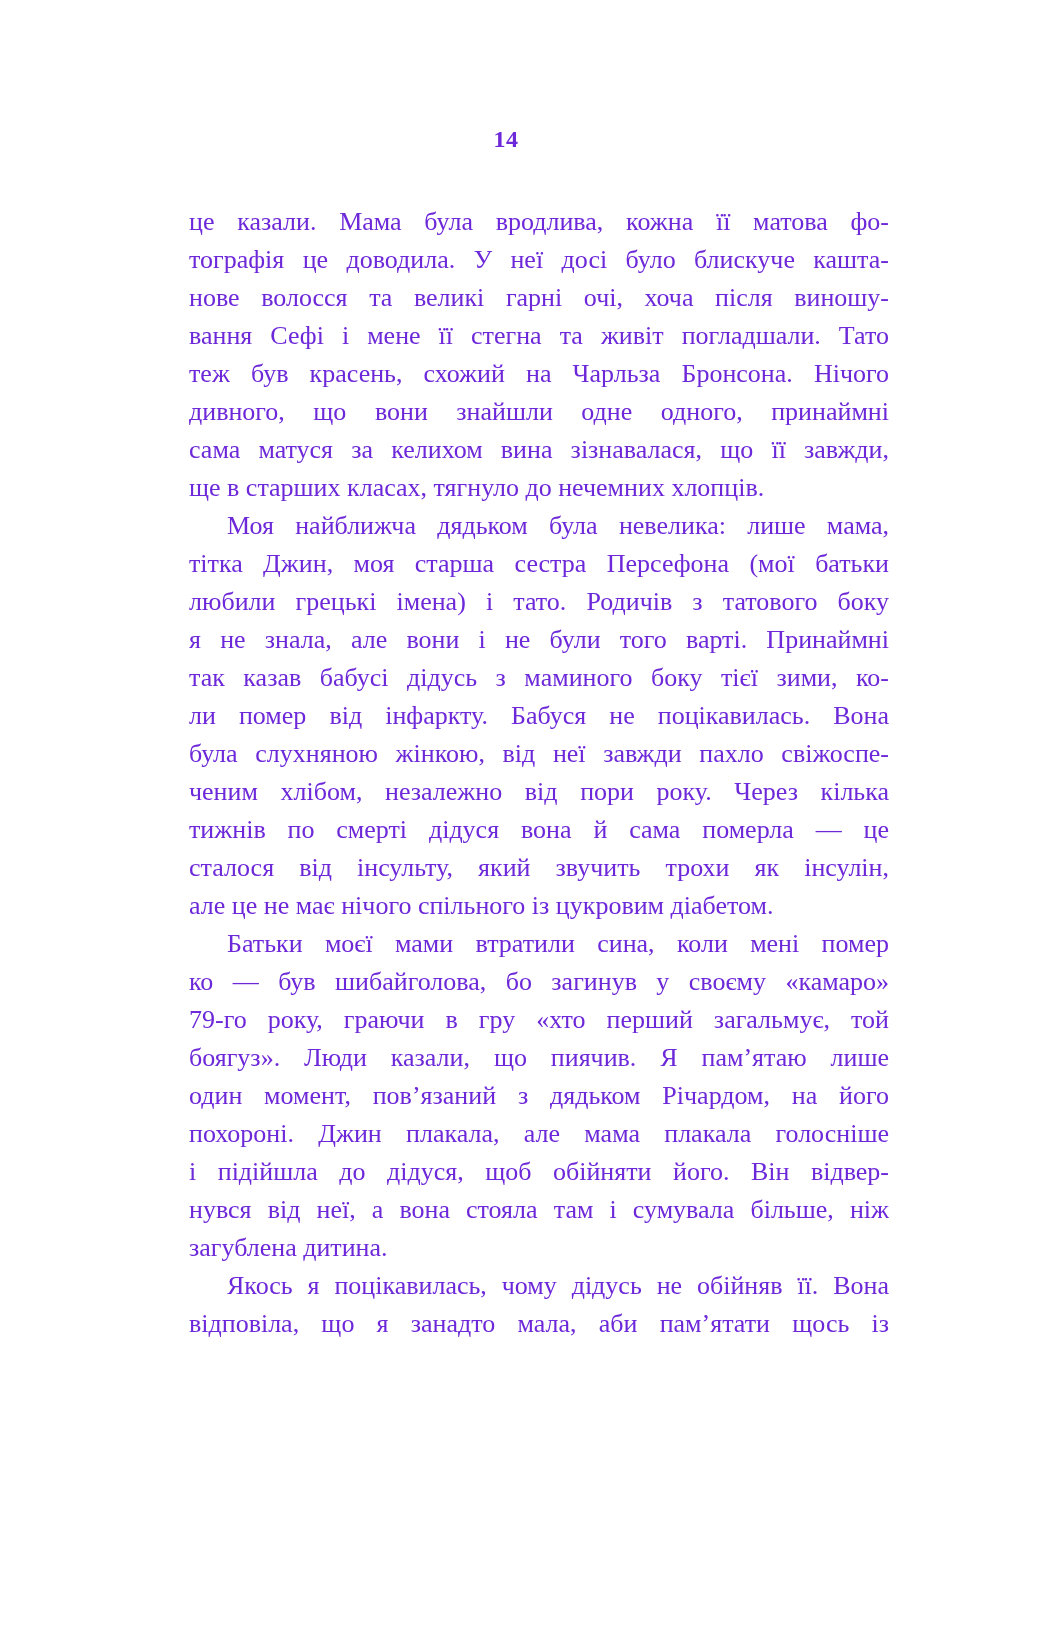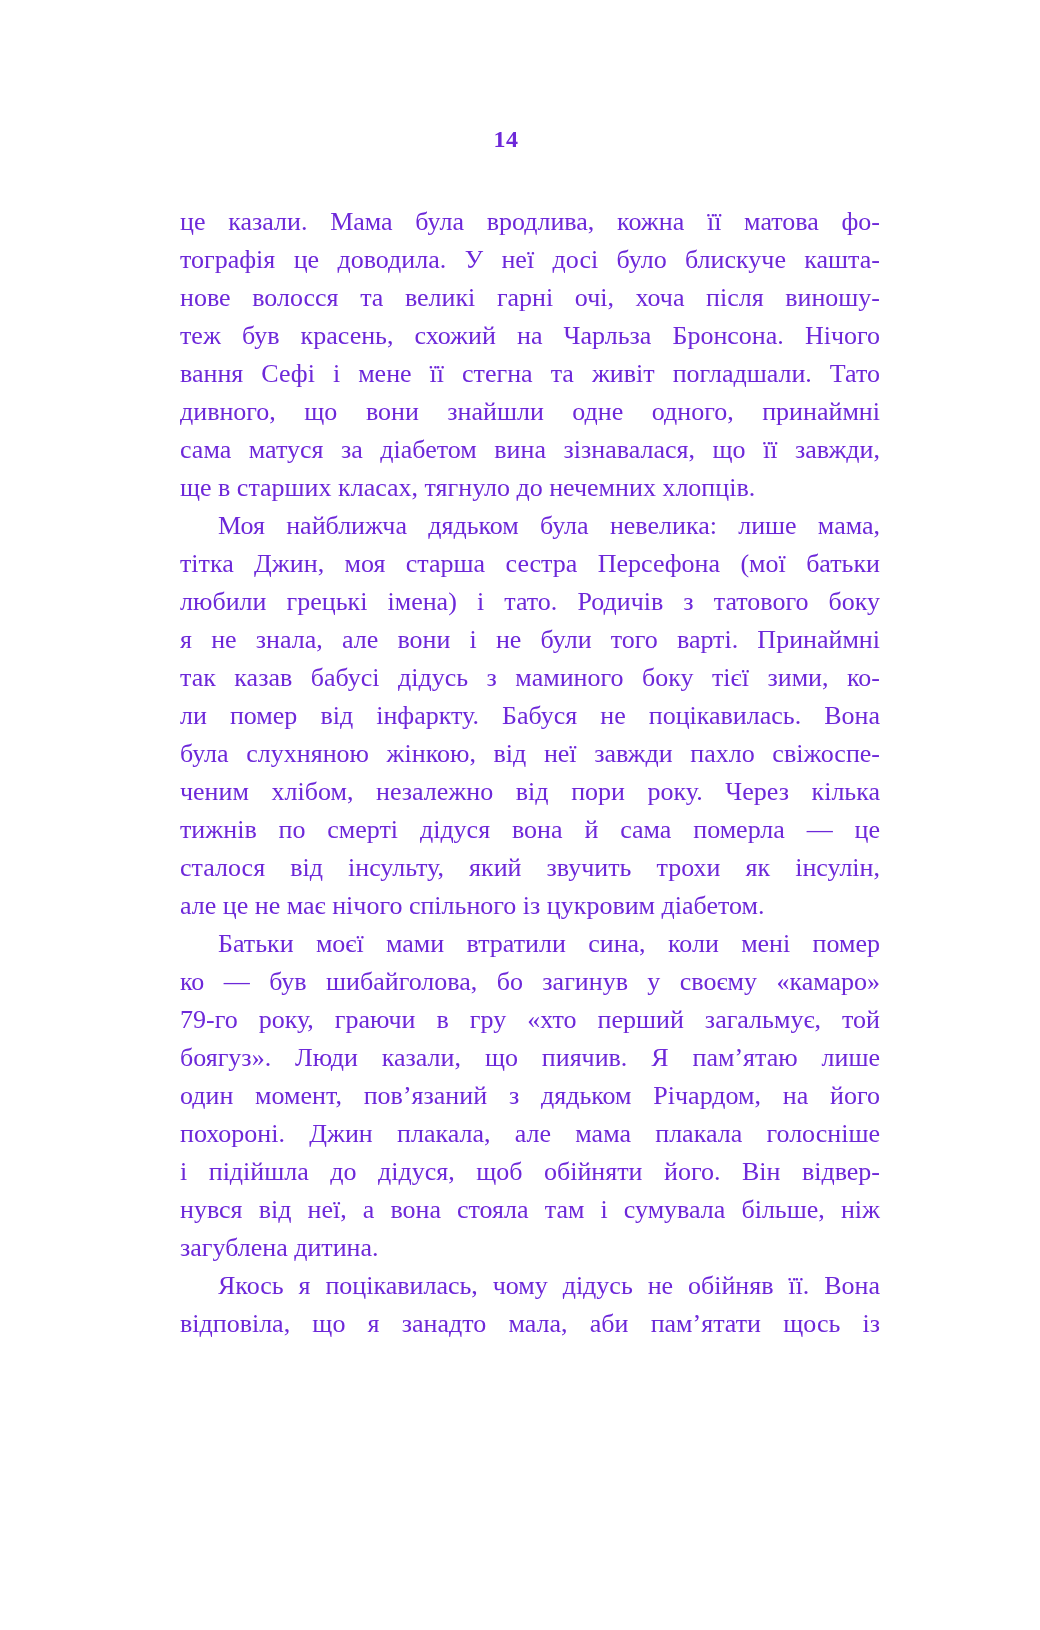--- a/index.html
+++ b/index.html
@@ -26,21 +26,21 @@
     left: 0;
     width: 100%;
     text-align: center;
     font-size: 24px;
     font-weight: bold;
     letter-spacing: 0.5px;
   }
   .text-block {
     position: absolute;
     top: 203px;
-    left: 180px;
+    left: 189px;
     width: 700px;
     font-size: 26px;
     line-height: 38px;
   }
   .paragraph {
     margin: 0;
   }
   .paragraph.indent .line:first-child {
     text-indent: 38px;
   }
@@ -56,24 +56,24 @@
 </head>
 <body>
 
 <div class="book-page">
   <div class="page-number">14</div>
   <div class="text-block">
       <div class="paragraph">
         <div class="line">це казали. Мама була вродлива, кожна її матова фо-</div>
         <div class="line">тографія це доводила. У неї досі було блискуче кашта-</div>
         <div class="line">нове волосся та великі гарні очі, хоча після виношу-</div>
+        <div class="line">вання Сефі і мене її стегна та живіт погладшали. Тато</div>
         <div class="line">теж був красень, схожий на Чарльза Бронсона. Нічого</div>
-        <div class="line">вання Сефі і мене її стегна та живіт погладшали. Тато</div>
         <div class="line">дивного, що вони знайшли одне одного, принаймні</div>
-        <div class="line">сама матуся за діабетом вина зізнавалася, що її завжди,</div>
+        <div class="line">сама матуся за келихом вина зізнавалася, що її завжди,</div>
         <div class="line flush-last">ще в старших класах, тягнуло до нечемних хлопців.</div>
       </div>
       <div class="paragraph indent">
         <div class="line">Моя найближча дядьком була невелика: лише мама,</div>
         <div class="line">тітка Джин, моя старша сестра Персефона (мої батьки</div>
         <div class="line">любили грецькі імена) і тато. Родичів з татового боку</div>
         <div class="line">я не знала, але вони і не були того варті. Принаймні</div>
         <div class="line">так казав бабусі дідусь з маминого боку тієї зими, ко-</div>
         <div class="line">ли помер від інфаркту. Бабуся не поцікавилась. Вона</div>
         <div class="line">була слухняною жінкою, від неї завжди пахло свіжоспе-</div>

